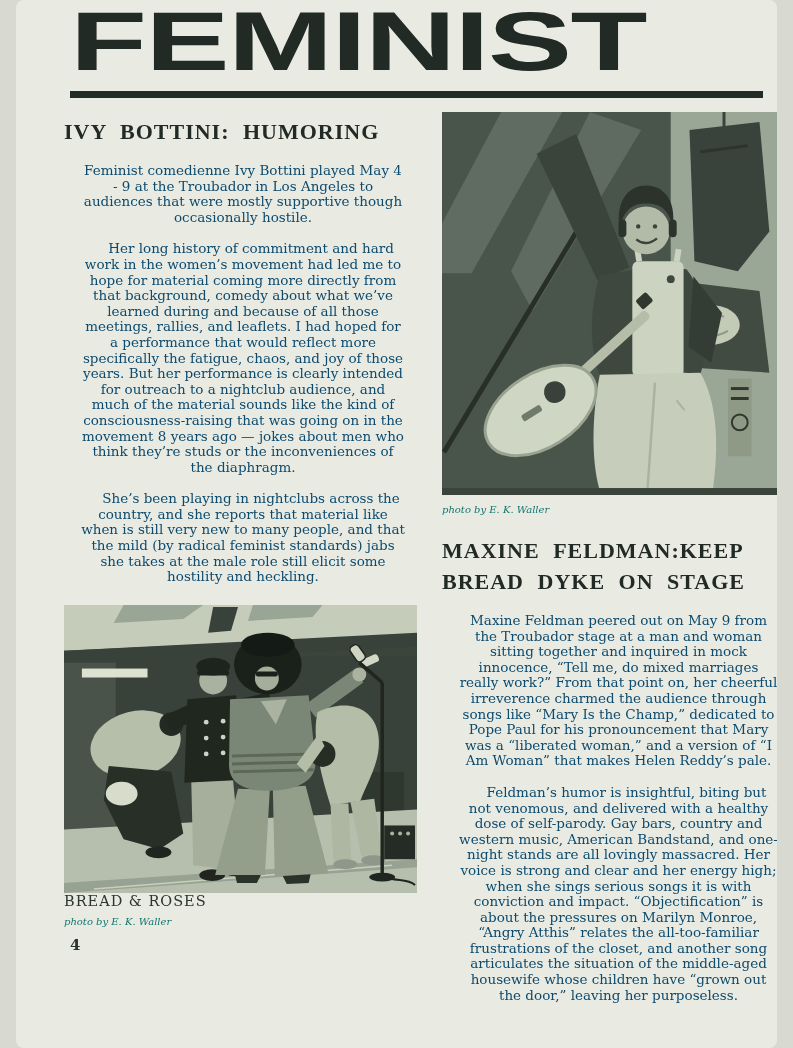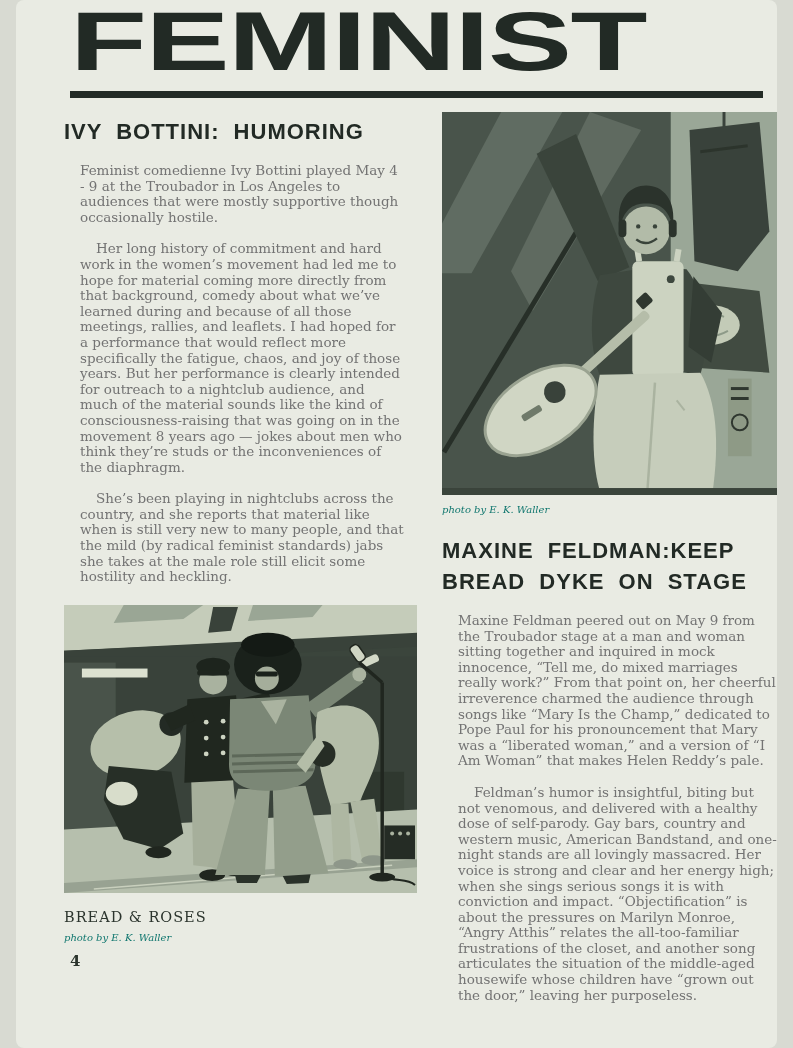--- a/index.html
+++ b/index.html
@@ -18,39 +18,39 @@
     white-space:nowrap;
   }
   .masthead-rule { height:7px; background:#232b26; margin:4px 0 0 6px; }
 
   
   .columns { display:flex; gap:20px; margin-top:10px; }
   .col-left  { width:358px; flex:none; }
   .col-right { width:353px; flex:none; }
 
   .headline {
-    font-family:Liberation Sans, sans-serif; font-weight:bold;
+    font-family:Liberation Serif, serif; font-weight:bold;
     font-size:22px; line-height:31px; letter-spacing:1px; word-spacing:7px;
     color:#222a25; margin:8px 0 13px 0;
   }
-  .body-text p { margin:16px; font-size:13.5px; line-height:15.6px; color:#737373; }
+  .body-text p { margin:16px; font-size:13.5px; line-height:15.6px; color:#0c4a6e;text-align:center; }
   .body-text p.indent { text-indent:16px; }
 
   .end-mark {
     display:inline-block; width:7px; height:11px; background:#232b26;
     margin-left:5px; vertical-align:-1px;
   }
 
   .photo { display:block; }
   .photo svg { display:block; }
   .photo-top { margin-top:4px; }
   .photo-bottom { margin-top:20px; }
 
   .caption-credit { font-style:italic; font-size:10px; margin-top:9px; color:#0f766e; }
-  .caption-title  { font-size:14.5px; letter-spacing:1px; margin-top:16px; color:#2b342d; }
+  .caption-title  { font-size:14.5px; letter-spacing:1px; color:#2b342d; }
   .caption-title + .caption-credit { margin-top:7px; }
   .page-number { font-size:15px; font-weight:bold; margin:9px 0 0 6px; color:#2b342d; }
 </style>
 </head>
 <body>
 
 <div class="page">
 
   <div class="masthead">
     <span class="masthead-title">FEMINIST</span>

